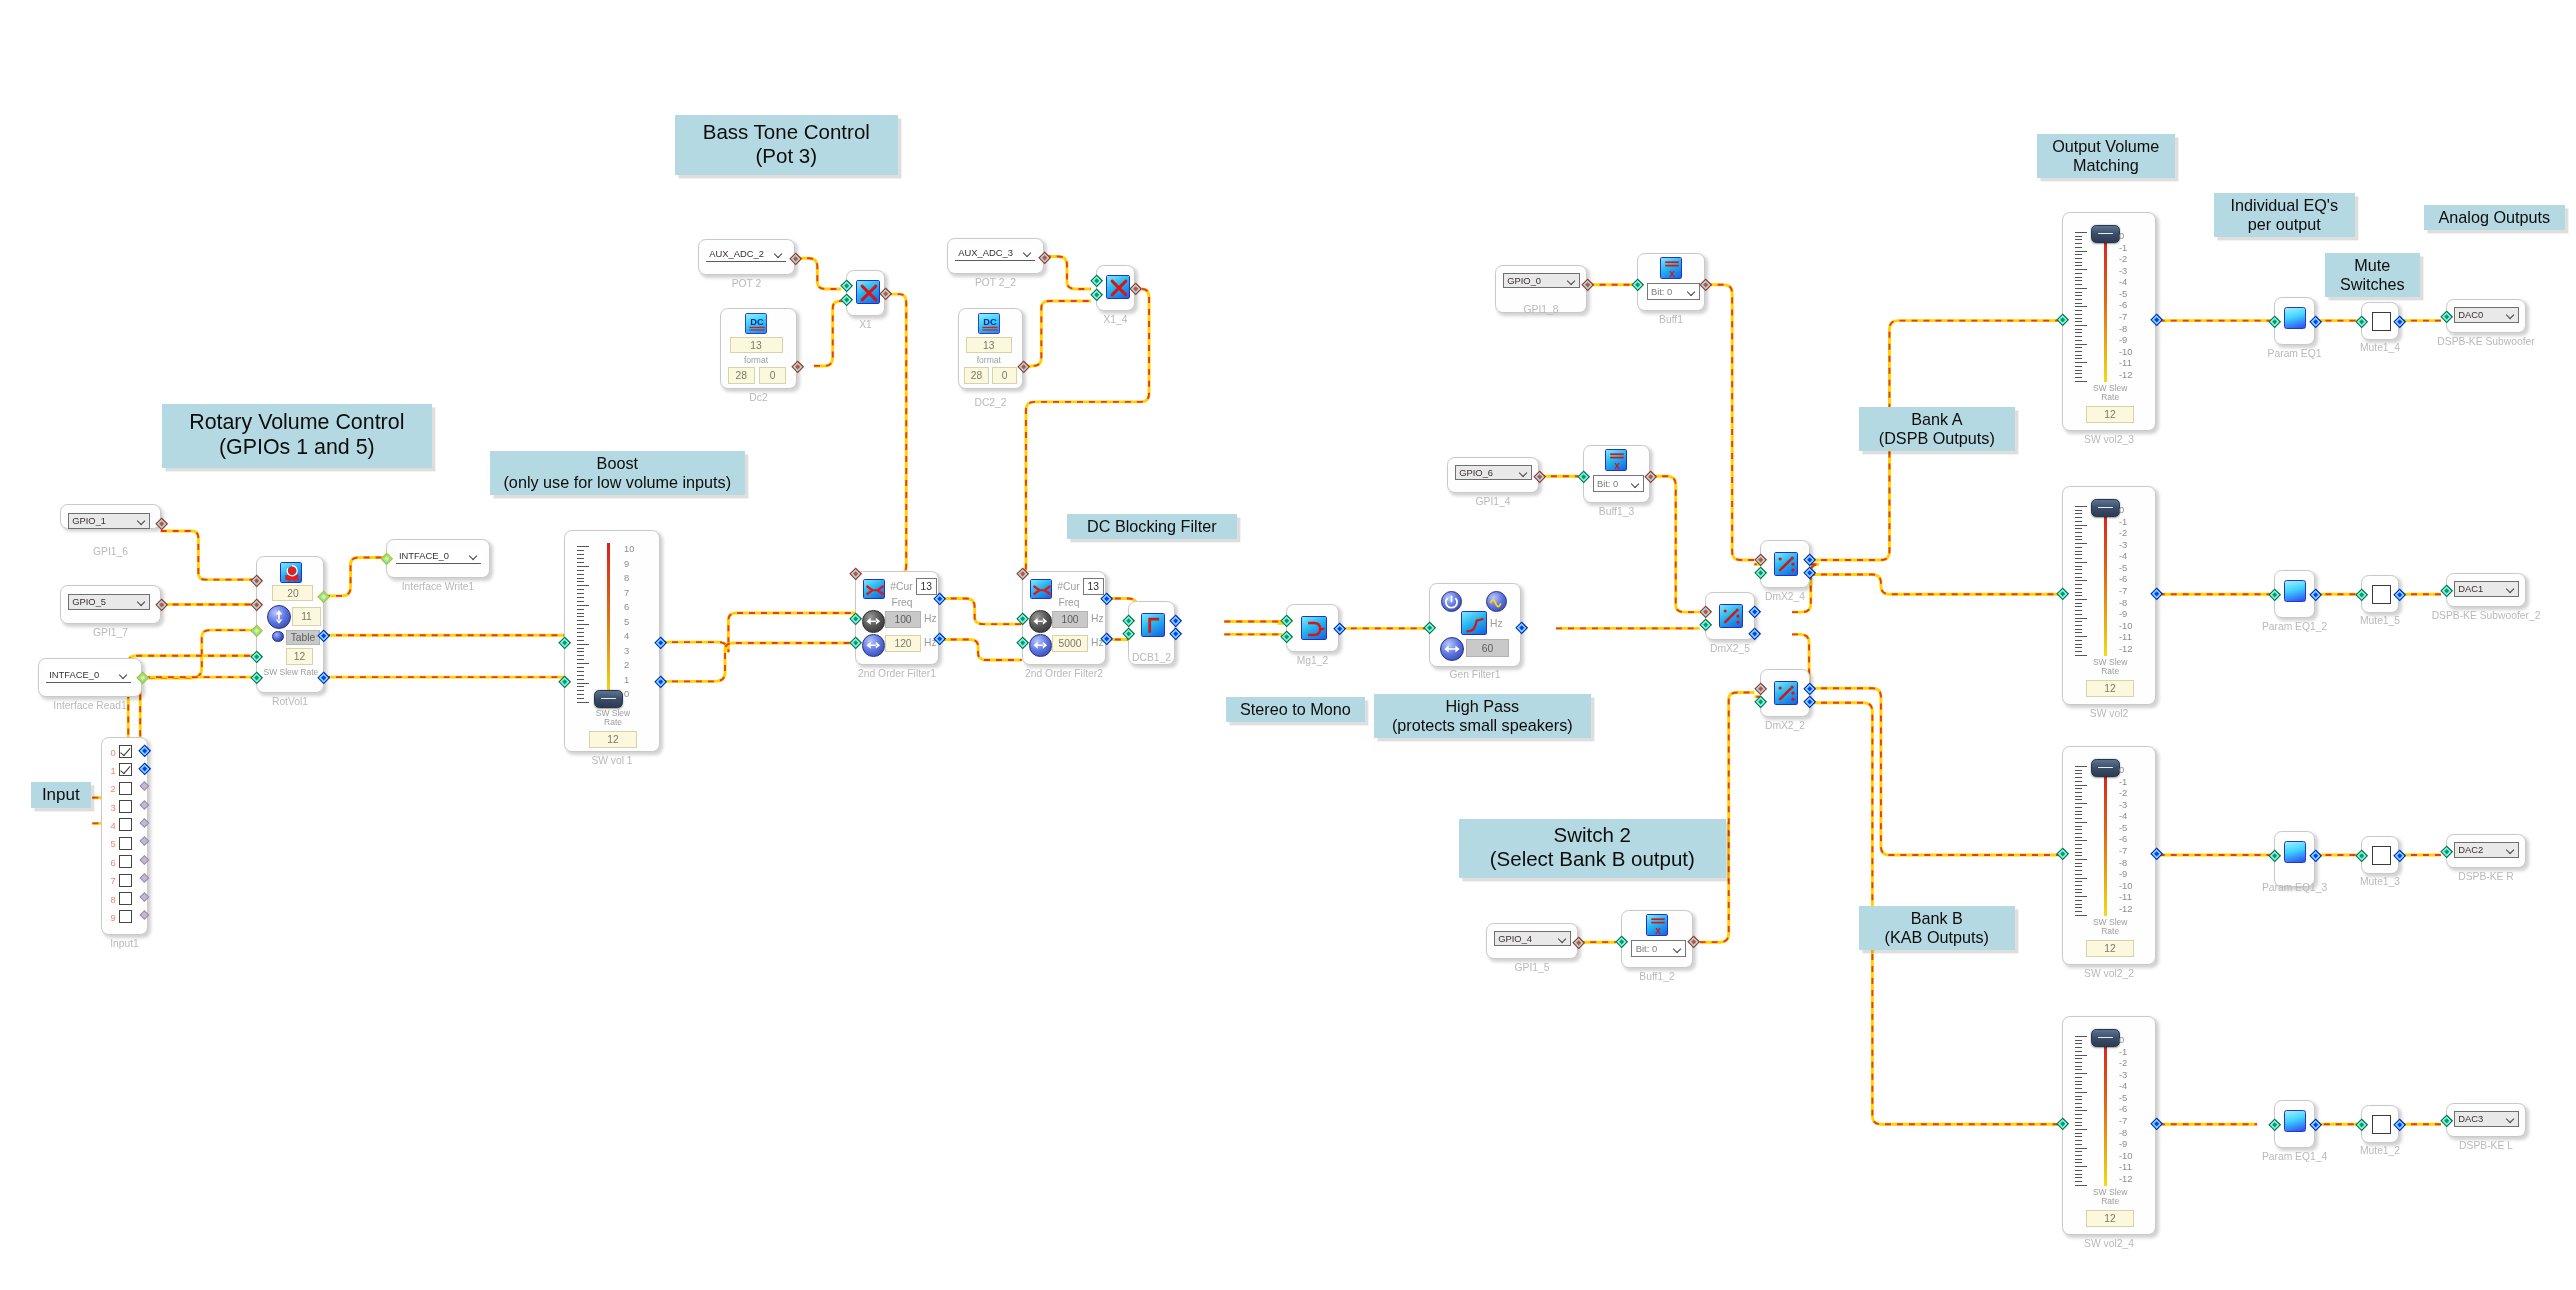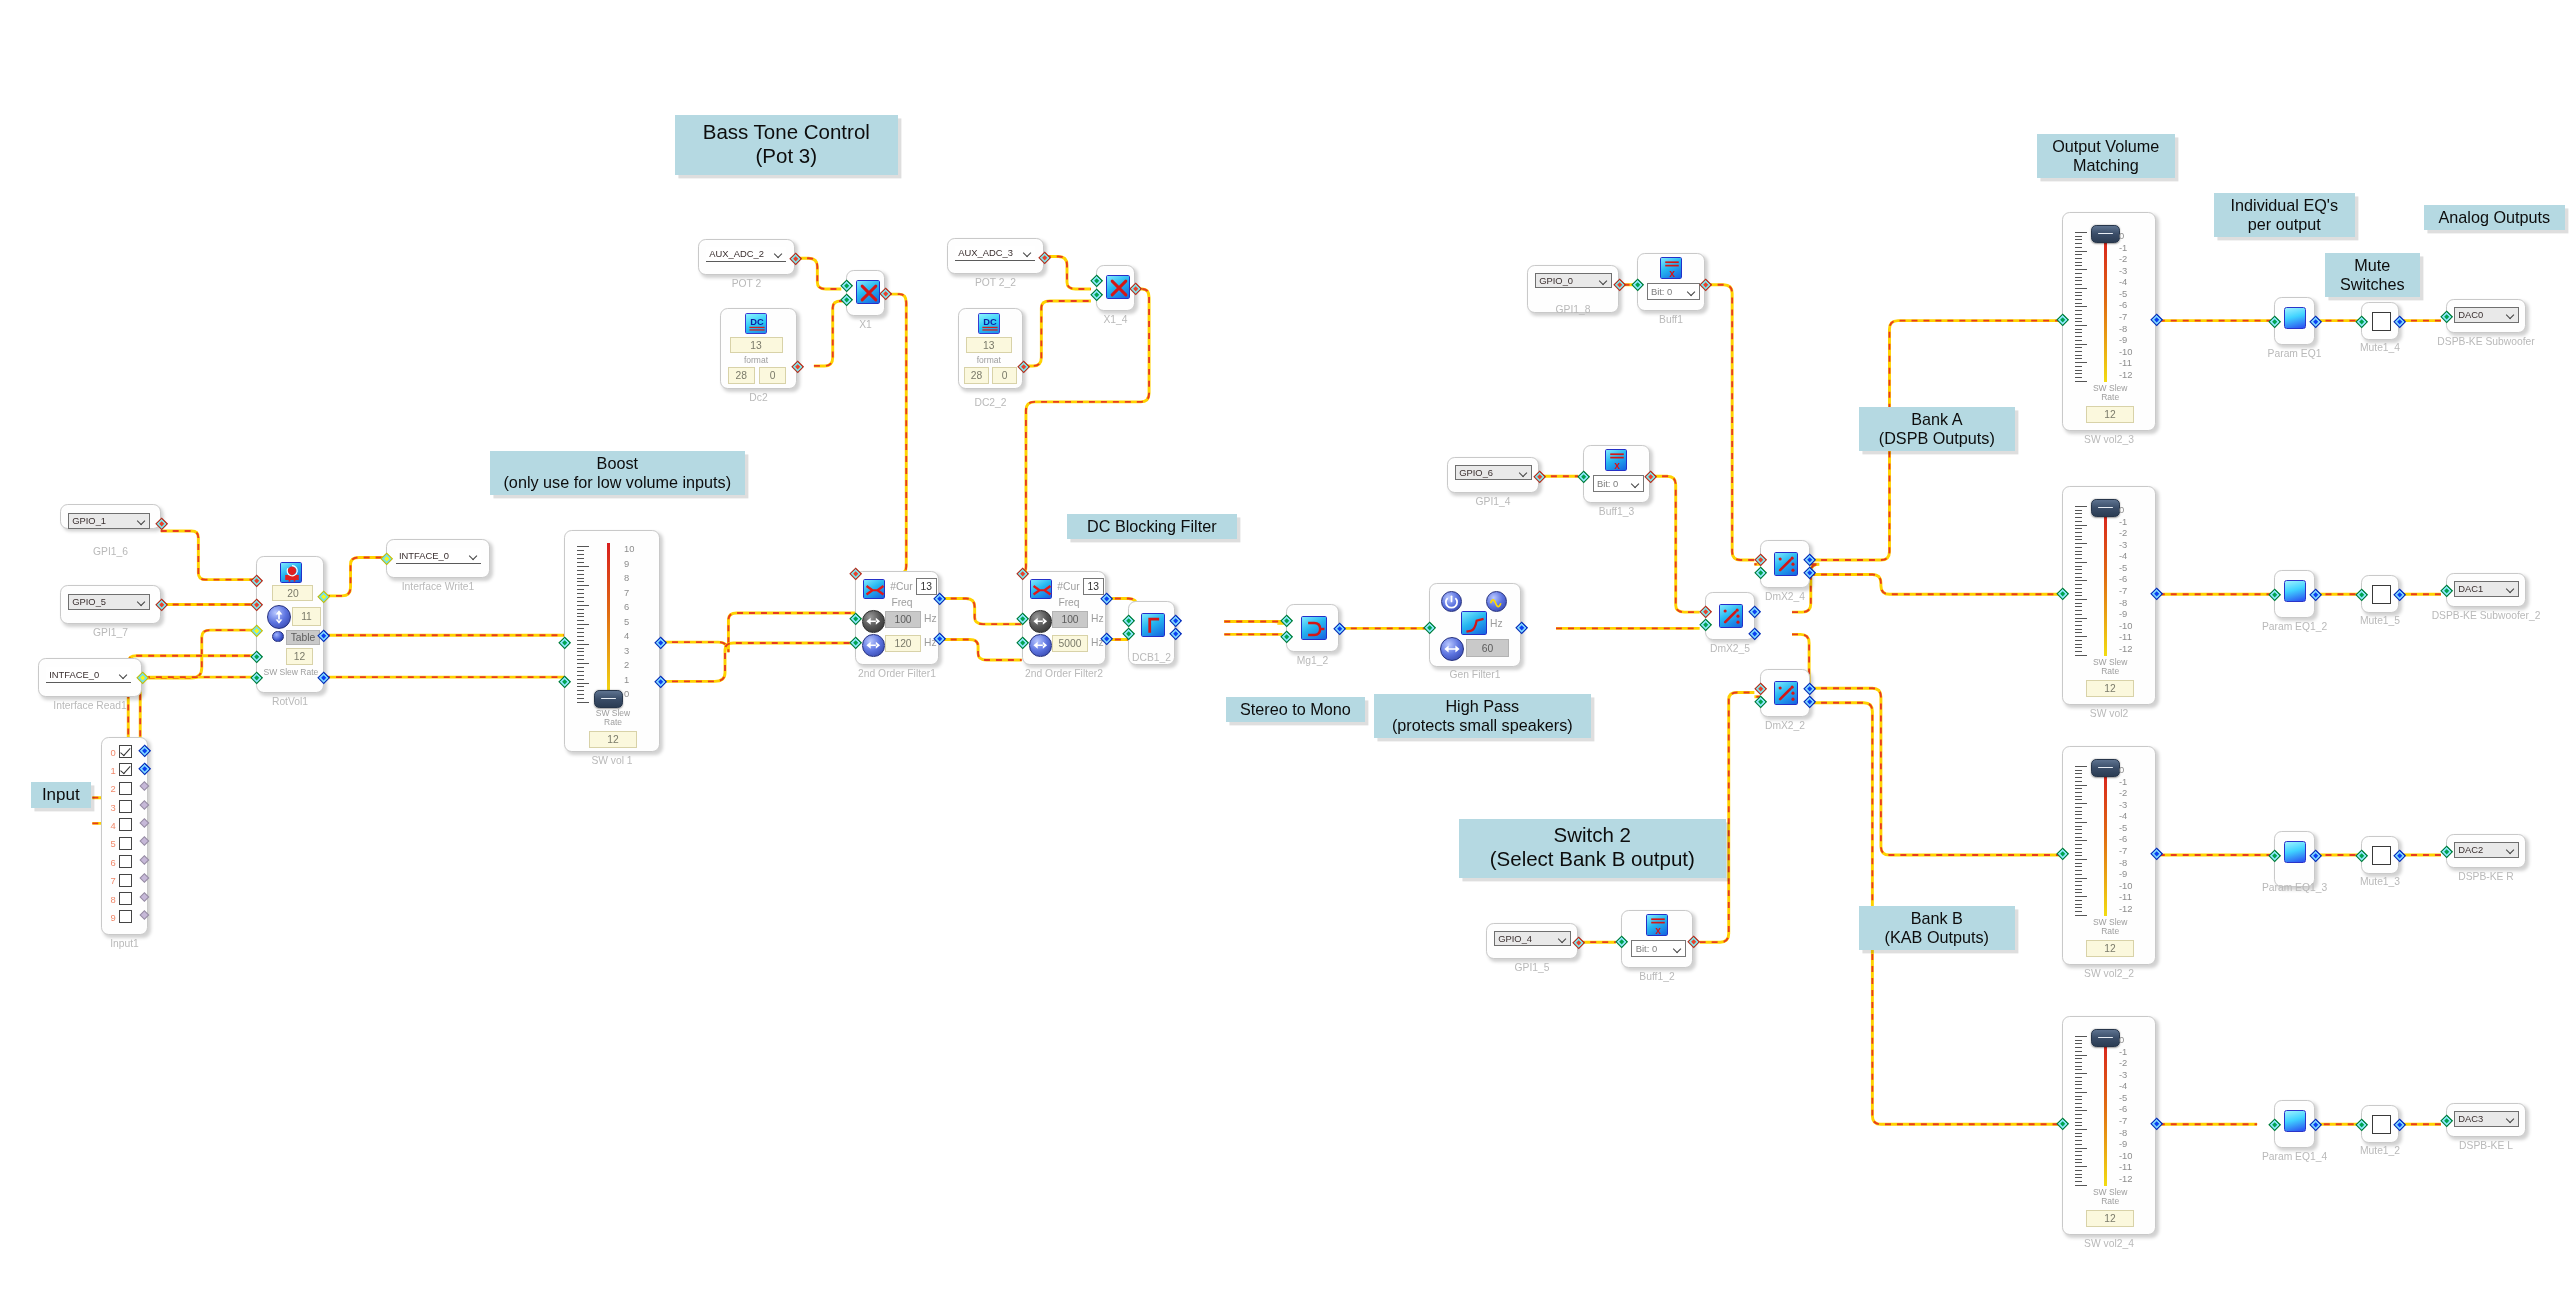--- a/index.html
+++ b/index.html
@@ -259,20 +259,22 @@
 
       <path class="w" d="M2525,1315 H2640"></path>
         <path class="wd" d="M2525,1315 H2640"></path>
       <path class="w" d="M2690,1315 H2762"></path>
         <path class="wd" d="M2690,1315 H2762"></path>
       <path class="w" d="M2806,1315 H2855"></path>
         <path class="wd" d="M2806,1315 H2855"></path>
     </g>
   </svg>
 
+  <div class="note" style="left:162px;top:404px;width:256px;font-size:21.4px;padding-top:6px;padding-bottom:7.7px;">Rotary Volume Control
+(GPIOs 1 and 5)</div>
 
   <div class="note" style="left:31px;top:782px;width:46px;font-size:17px;">Input</div>
 
   <div class="note" style="left:490px;top:451px;width:241px;font-size:16.2px;">Boost
 (only use for low volume inputs)</div>
 
   <div class="note" style="left:675px;top:115px;width:209px;font-size:20.5px;padding-top:5.1px;padding-bottom:6.8px;">Bass Tone Control
 (Pot 3)</div>
 
 
@@ -661,21 +663,21 @@
       <svg width="22" height="22" viewBox="0 0 26 26">
         <path d="M4 13 l5 -4 v8 z M22 13 l-5 -4 v8 z M9 12 h8 v2 h-8z" fill="#fff"></path>
       </svg>
     </div>
     <div class="fld gray" style="left:36px;top:55px;width:43px;height:18px;">60</div>
     <div class="pin in" style="left:-5.1px;top:40px;"></div>
     <div class="pin out" style="left:87px;top:40px;"></div>
     <div class="blkname" style="top:85px;">Gen Filter1</div>
   </div>
 
-  <div class="blk" style="left:1495px;top:265px;width:92px;height:48px;margin-left:32px;">
+  <div class="blk" style="left:1495px;top:265px;width:92px;height:48px;">
     <div class="ddrow" style="left:6.8px;top:6.8px;width:77px;height:15.4px;">
       <span>GPIO_0</span>
       <span class="chev"></span>
     </div>
     <div class="pin ctl" style="left:87px;top:14.5px;"></div>
     <div class="blkname" style="top:38px;">GPI1_8</div>
   </div>
   <div class="blk" style="left:1447px;top:457px;width:92px;height:36px;">
     <div class="ddrow" style="left:6.8px;top:6.8px;width:77px;height:15.4px;">
       <span>GPIO_6</span>

